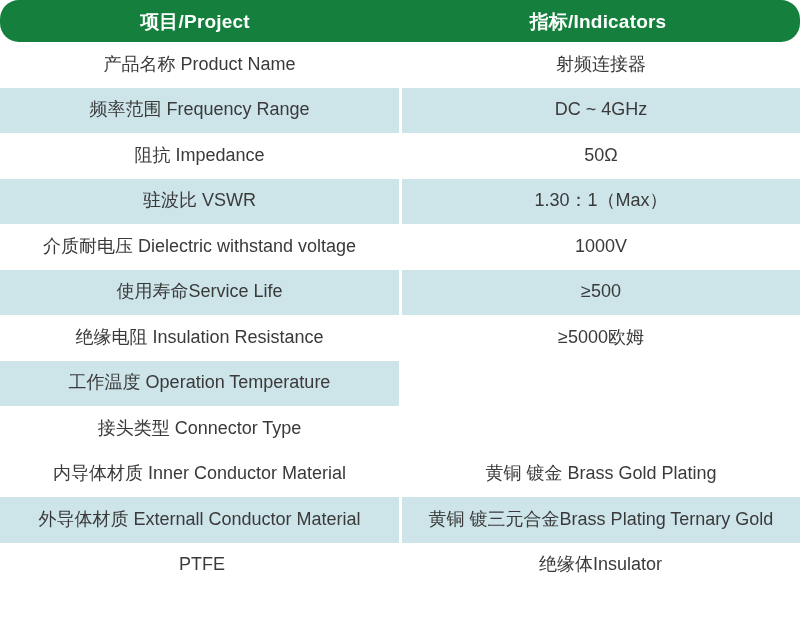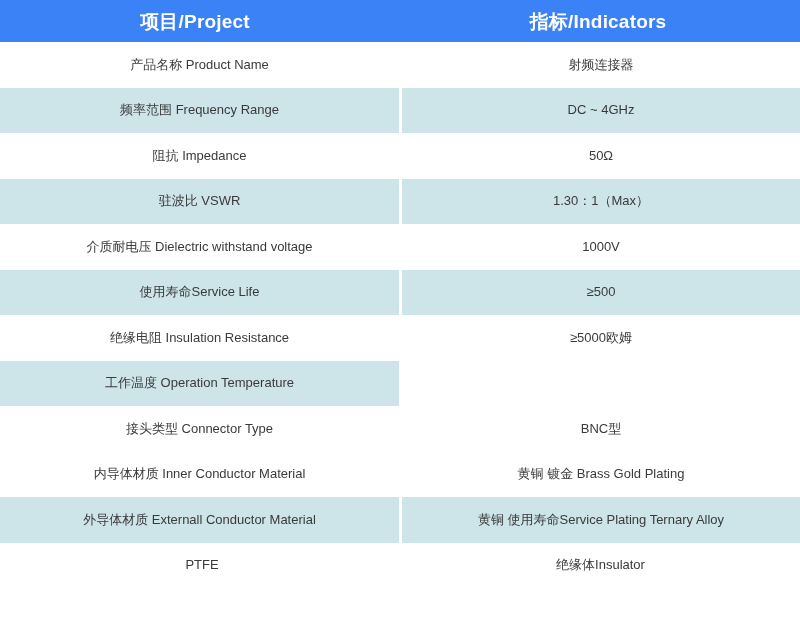--- a/index.html
+++ b/index.html
@@ -20,22 +20,23 @@
     display: flex;
     flex-direction: column;
     background: #ffffff;
   }
 
   
   .table-header {
     display: flex;
     height: 42px;
     flex: 0 0 42px;
-    background: #3b82f6;
+    background: #15803d;
     color: #ffffff;
+    border-radius: 19px;
   }
   .table-header .cell {
     display: flex;
     align-items: center;
     justify-content: center;
     font-size: 19px;
     font-weight: bold;
     letter-spacing: 0.2px;
     line-height: 1;
   }
@@ -53,21 +54,21 @@
   }
   .row {
     display: flex;
     height: 45.5px;
     flex: 0 0 45.5px;
   }
   .row .cell {
     display: flex;
     align-items: center;
     justify-content: center;
-    font-size: 13px;
+    font-size: 18px;
     color: #3a3a3a;
     line-height: 1.2;
     box-sizing: border-box;
     background: #ffffff;
     white-space: nowrap;
   }
   .row .col-left  { width: 399px; flex: 0 0 399px; }
   .row .col-right { width: 398px; flex: 0 0 398px; margin-left: 3px; }
 
   .row.shaded .cell { background: #cde4e9; }
@@ -110,29 +111,28 @@
       </div>
       <div class="row plain">
         <div class="cell col-left">绝缘电阻 Insulation Resistance</div>
         <div class="cell col-right">≥5000欧姆</div>
       </div>
       <div class="row shaded">
         <div class="cell col-left">工作温度 Operation Temperature</div>
       </div>
       <div class="row plain">
         <div class="cell col-left">接头类型  Connector Type</div>
-        <div class="cell col-right">BNC型</div>
       </div>
       <div class="row plain">
         <div class="cell col-left">内导体材质 Inner Conductor Material</div>
         <div class="cell col-right">黄铜 镀金  Brass Gold Plating</div>
       </div>
       <div class="row shaded">
         <div class="cell col-left">外导体材质 Externall Conductor Material</div>
-        <div class="cell col-right">黄铜 使用寿命Service Plating Ternary Alloy</div>
+        <div class="cell col-right">黄铜 镀三元合金Brass Plating Ternary Gold</div>
       </div>
       <div class="row plain">
         <div class="cell col-right">PTFE</div>
         <div class="cell col-left">绝缘体Insulator</div>
       </div>
     </div>
 
 </div>
 
 </body></html>

